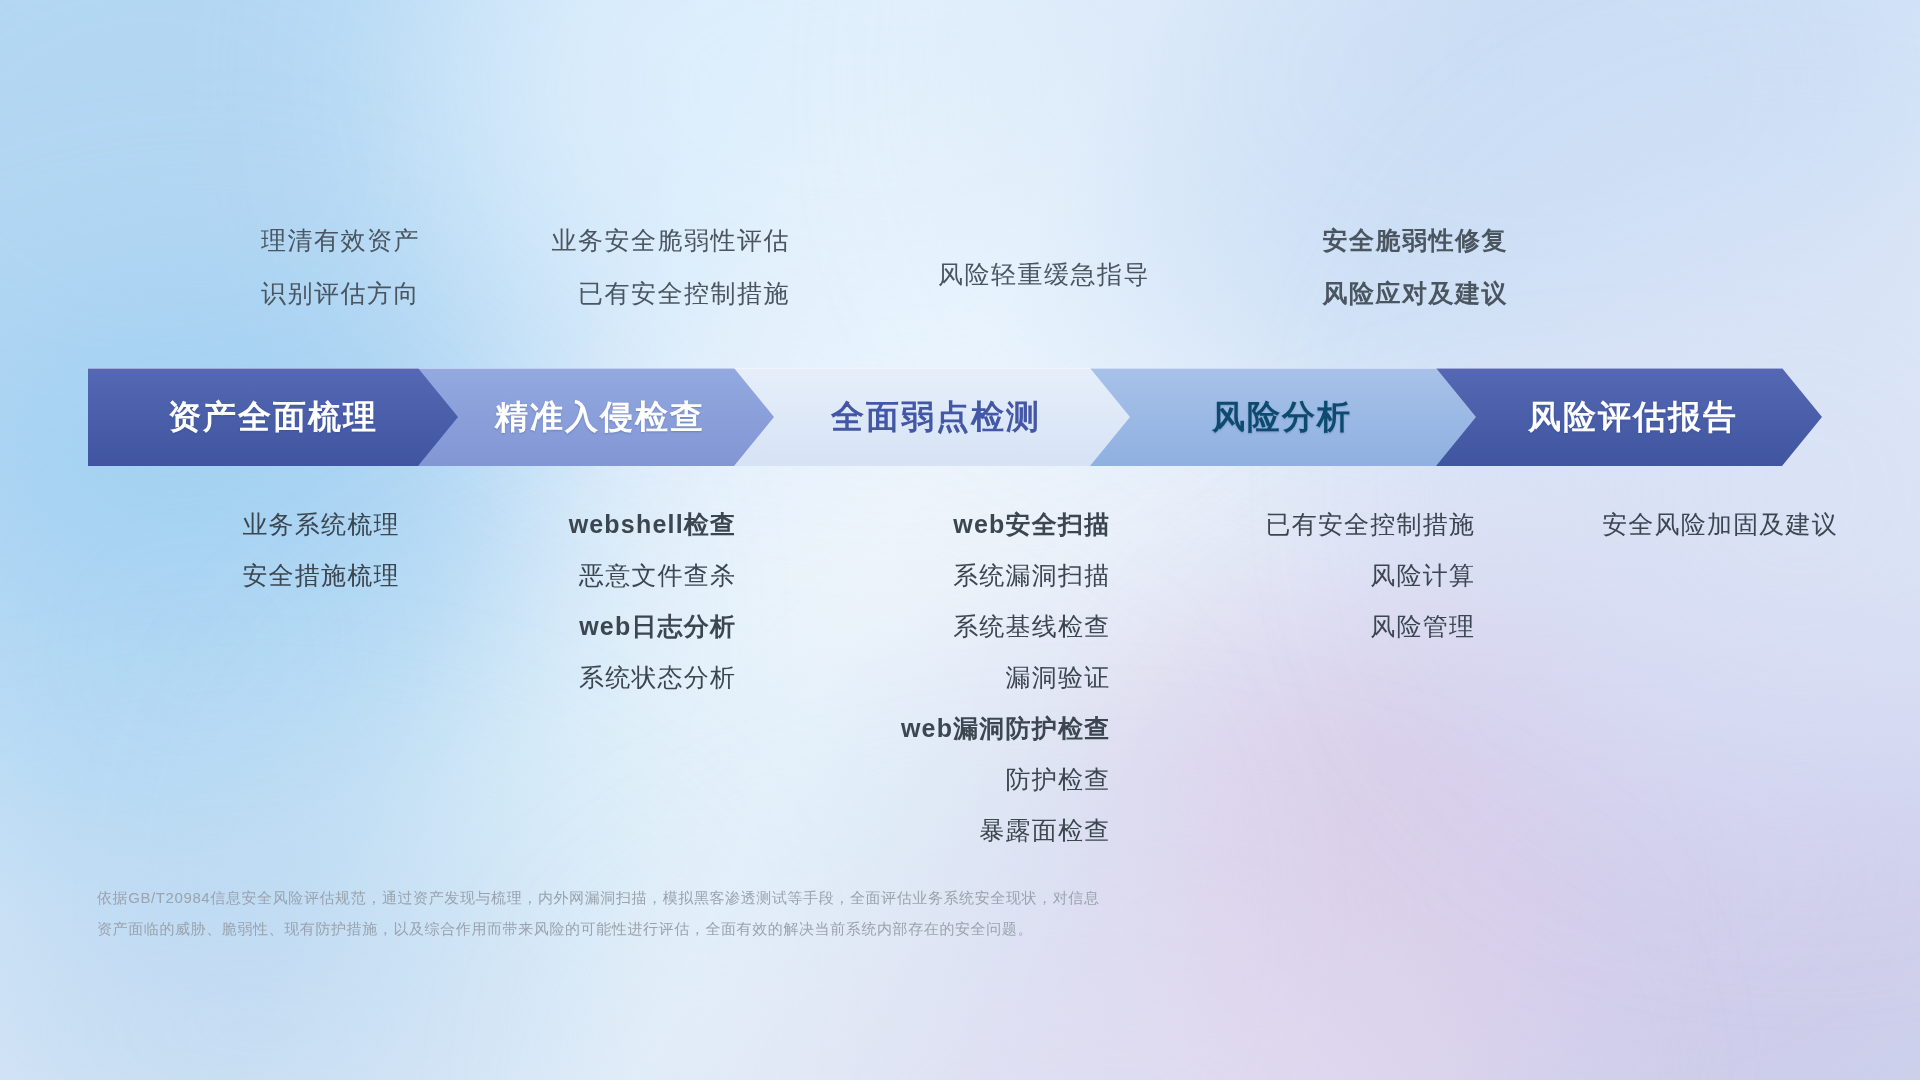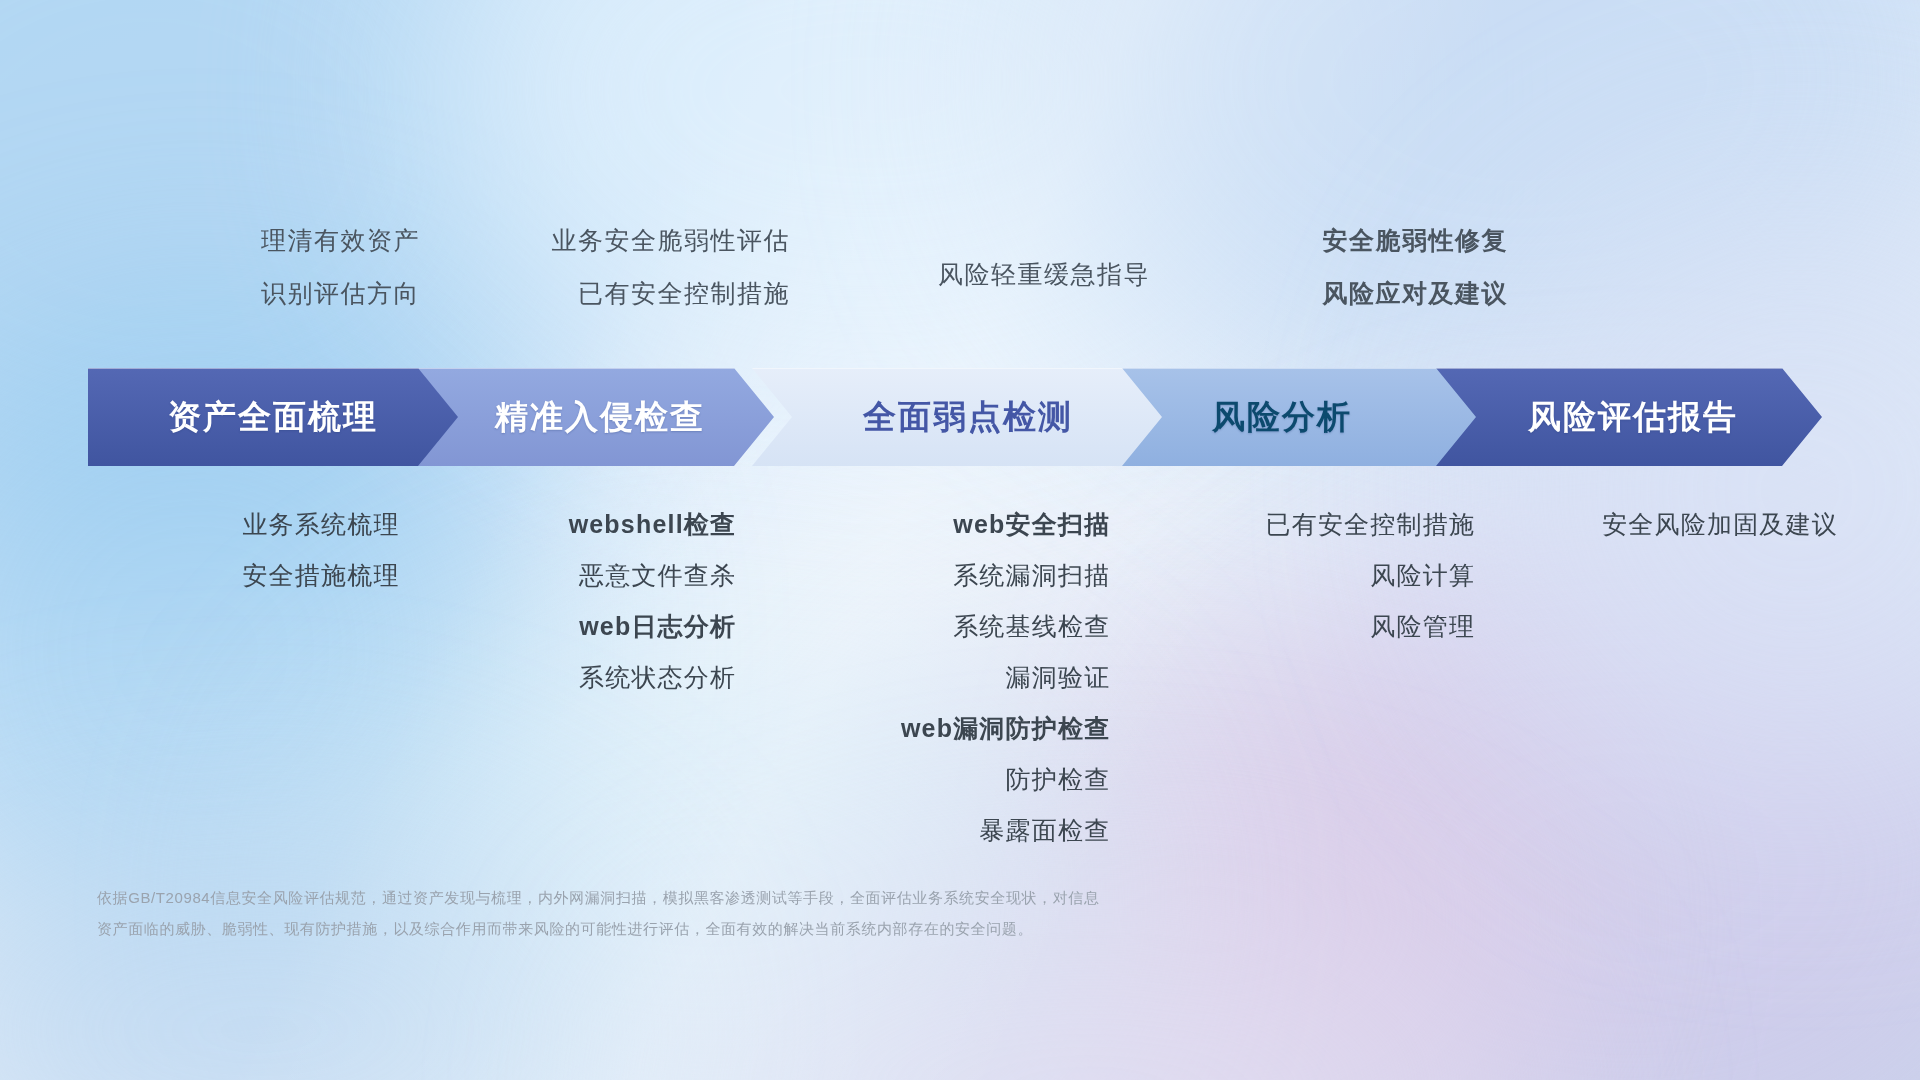--- a/index.html
+++ b/index.html
@@ -106,21 +106,21 @@
 
   <div class="banner">
     <div class="chev" id="chev0" style="left: 0px; width: 370px; z-index: 10;">
       <div class="shape" style="clip-path: polygon(0px 0px, 330px 0px, 370px 50%, 330px 100%, 0px 100%); background: linear-gradient(rgb(84, 104, 180) 0%, rgb(64, 85, 160) 100%); box-shadow: rgba(255, 255, 255, 0.45) 0px 1px 0px inset;"></div>
       <div class="label" style="color: rgb(255, 255, 255); margin-left: 0px; text-shadow: rgba(40, 60, 120, 0.28) 0px 1px 2px;">资产全面梳理</div>
     </div>
     <div class="chev" id="chev1" style="left: 316px; width: 370px; z-index: 9;">
       <div class="shape" style="clip-path: polygon(0px 0px, 330px 0px, 370px 50%, 330px 100%, 0px 100%, 40px 50%); background: linear-gradient(rgb(147, 169, 224) 0%, rgb(130, 150, 212) 100%); box-shadow: rgba(255, 255, 255, 0.45) 0px 1px 0px inset;"></div>
       <div class="label" style="color: rgb(255, 255, 255); margin-left: 22px; text-shadow: rgba(40, 60, 120, 0.28) 0px 1px 2px;">精准入侵检查</div>
     </div>
-    <div class="chev" id="chev2" style="left: 664px; width: 410px; z-index: 8;">
+    <div class="chev" id="chev2" style="left: 632px; width: 410px; z-index: 8;">
       <div class="shape" style="clip-path: polygon(0px 0px, 370px 0px, 410px 50%, 370px 100%, 0px 100%, 40px 50%); background: linear-gradient(rgb(230, 238, 250) 0%, rgb(214, 227, 245) 100%); box-shadow: rgba(255, 255, 255, 0.45) 0px 1px 0px inset;"></div>
       <div class="label" style="color: rgb(68, 87, 166); margin-left: 22px;">全面弱点检测</div>
     </div>
     <div class="chev" id="chev3" style="left: 988px; width: 400px; z-index: 7;">
       <div class="shape" style="clip-path: polygon(0px 0px, 360px 0px, 400px 50%, 360px 100%, 0px 100%, 40px 50%); background: linear-gradient(rgb(167, 194, 233) 0%, rgb(143, 176, 224) 100%); box-shadow: rgba(255, 255, 255, 0.45) 0px 1px 0px inset;"></div>
       <div class="label" style="color: #0c4a6e; margin-left: 12px; text-shadow: rgba(40, 60, 120, 0.28) 0px 1px 2px;">风险分析</div>
     </div>
     <div class="chev" id="chev4" style="left: 1334px; width: 400px; z-index: 6;">
       <div class="shape" style="clip-path: polygon(0px 0px, 360px 0px, 400px 50%, 360px 100%, 0px 100%, 40px 50%); background: linear-gradient(rgb(84, 104, 180) 0%, rgb(64, 85, 160) 100%); box-shadow: rgba(255, 255, 255, 0.45) 0px 1px 0px inset;"></div>
       <div class="label" style="color: rgb(255, 255, 255); margin-left: 22px; text-shadow: rgba(40, 60, 120, 0.28) 0px 1px 2px;">风险评估报告</div>

